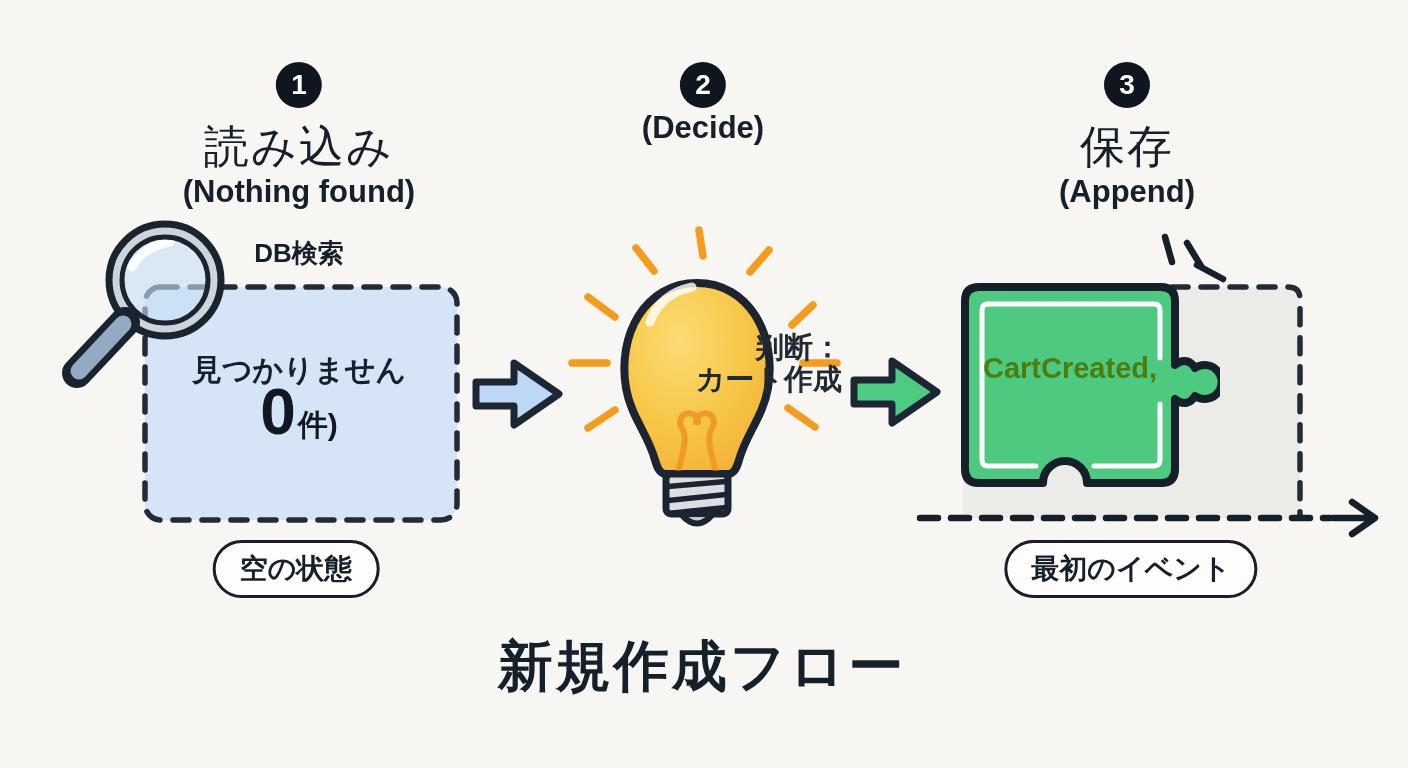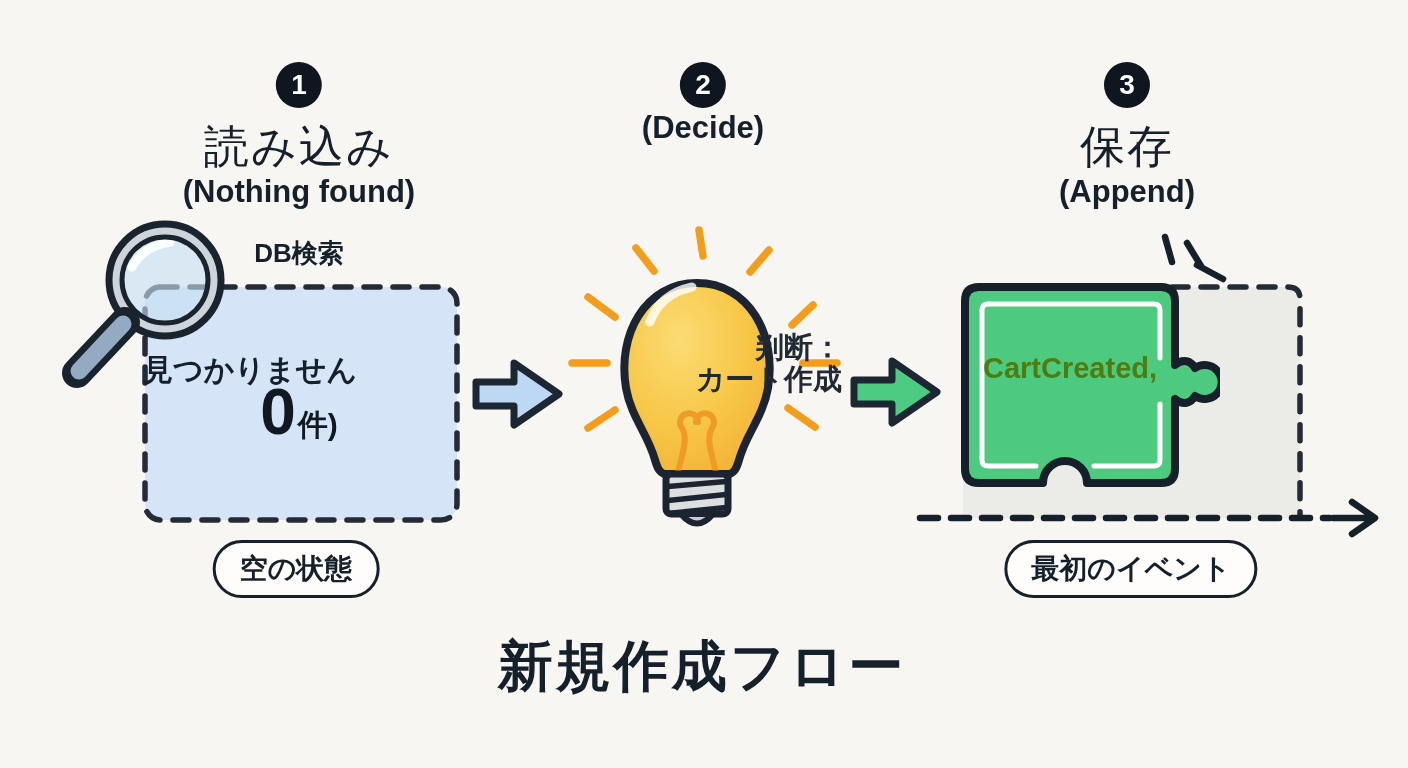--- a/index.html
+++ b/index.html
@@ -38,21 +38,21 @@
     padding:7px 24px;font-size:28px;font-weight:700;color:#15202b;
     white-space:nowrap;
   }
   
   .box1-label{
     position:absolute;left:299px;top:236px;transform:translateX(-50%);
     font-size:26px;font-weight:700;color:#15202b;white-space:nowrap;
   }
   .box1-text{
     position:absolute;left:143px;top:350px;width:312px;
-    text-align:left;font-size:30px;font-weight:700;color:#15202b;
+    text-align:center;font-size:30px;font-weight:700;color:#15202b;
   }
   .box1-count{
     position:absolute;left:143px;top:380px;width:312px;
     display:flex;justify-content:center;align-items:flex-end;
   }
   .box1-count .n{font-size:64px;font-weight:800;line-height:1;color:#111821;}
   .box1-count .suf{font-size:30px;font-weight:700;line-height:1;margin:0 0 4px 2px;color:#111821;}
   
   .bulb-text{
     position:absolute;left:562px;top:331px;width:280px;

